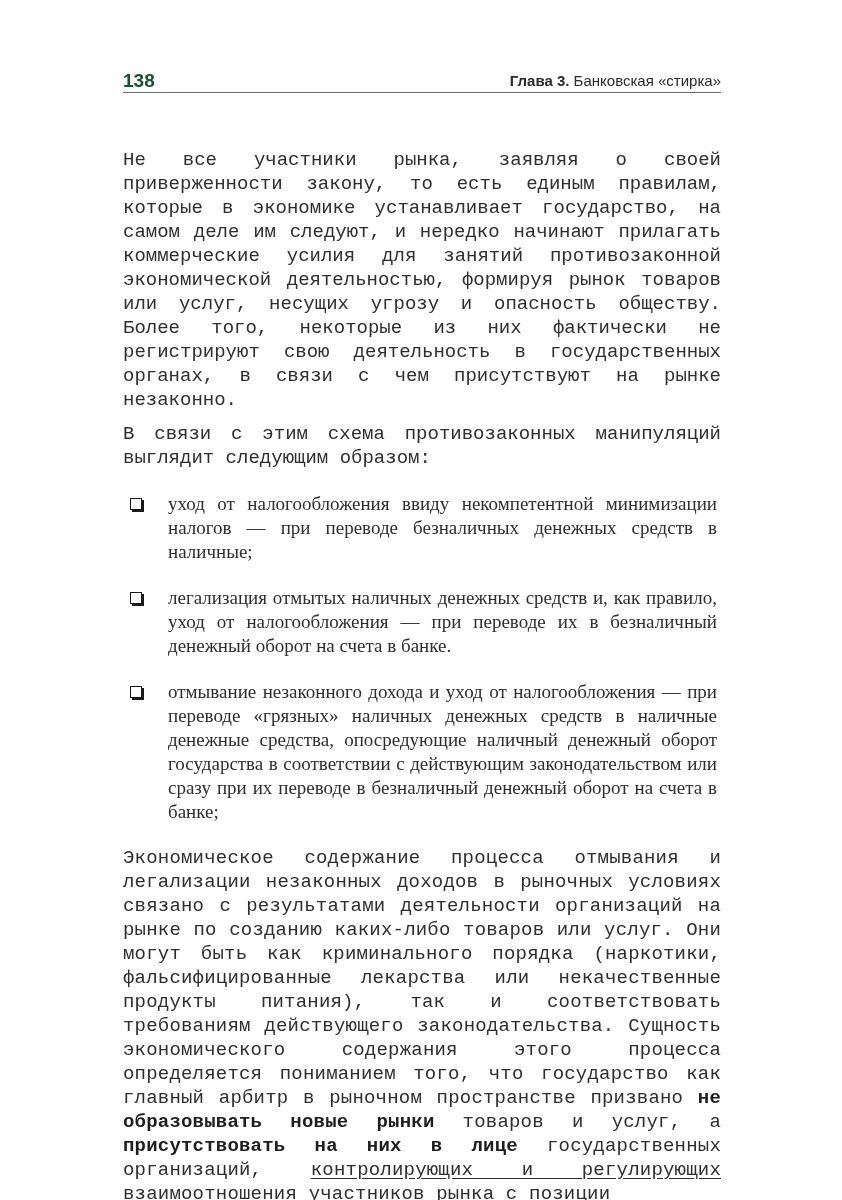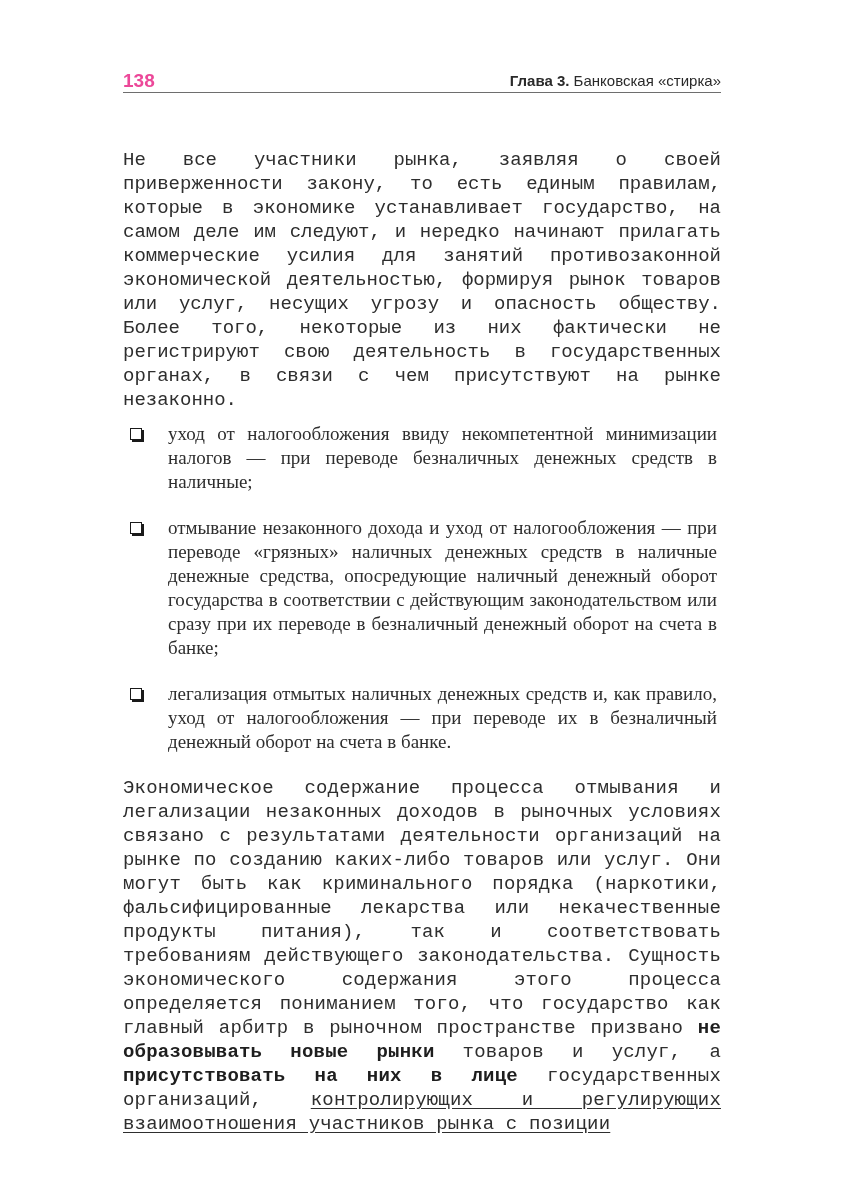--- a/index.html
+++ b/index.html
@@ -22,21 +22,21 @@
       height: 22px;
       border-bottom: 1.5px solid #6e6e6e;
       font-family: "Liberation Sans", sans-serif;
     }
     .page-number {
       position: absolute;
       left: 0;
       bottom: 1px;
       font-size: 19px;
       font-weight: bold;
-      color: #ec4899;
+      color: #14532d;
       line-height: 20px;
     }
     .running-head {
       position: absolute;
       right: 0;
       bottom: 2px;
       font-size: 15px;
       color: #2a2a2a;
       line-height: 18px;
     }
@@ -91,30 +91,31 @@
 </head>
 <body>
 
 <div class="page-header">
   <span class="page-number">138</span>
   <span class="running-head"><span class="chapter">Глава 3.</span> <span>Банковская «стирка»</span></span>
 </div>
 
 <div class="content">
   <p class="p1" lang="ru" style="hyphens:auto;">Не все участники рынка, заявляя о своей приверженности закону, то есть единым правилам, которые в экономике устанавливает государство, на самом деле им следуют, и нередко начинают прилагать коммерческие усилия для занятий противозаконной экономической деятельностью, формируя рынок товаров или услуг, несущих угрозу и опасность обществу. Более того, некоторые из них фактически не регистрируют свою деятельность в государственных органах, в связи с чем присутствуют на рынке незаконно.</p>
+  <p class="p2" lang="ru" style="hyphens:auto;">В связи с этим схема противозаконных манипуляций выглядит следующим образом:</p>
 
   <ul class="bullet-list">
     <li class="bullet-item" lang="ru" style="hyphens:auto;">
       <span class="checkbox-icon"></span>
       <span>уход от налогообложения ввиду некомпетентной минимизации налогов — при переводе безналичных денежных средств в наличные;</span>
     </li>
     <li class="bullet-item" lang="ru" style="hyphens:auto;">
       <span class="checkbox-icon"></span>
-      <span>отмывание незаконного дохода и уход от налогообложения — при переводе «грязных» наличных денежных средств в наличные денежные средства, опосредующие наличный денежный оборот государства в соответствии с действующим законодательством или сразу при их переводе в безналичный денежный оборот на счета в банке;</span>
+      <span>легализация отмытых наличных денежных средств и, как правило, уход от налогообложения — при переводе их в безналичный денежный оборот на счета в банке.</span>
     </li>
     <li class="bullet-item" lang="ru" style="hyphens:auto;">
       <span class="checkbox-icon"></span>
-      <span>легализация отмытых наличных денежных средств и, как правило, уход от налогообложения — при переводе их в безналичный денежный оборот на счета в банке.</span>
+      <span>отмывание незаконного дохода и уход от налогообложения — при переводе «грязных» наличных денежных средств в наличные денежные средства, опосредующие наличный денежный оборот государства в соответствии с действующим законодательством или сразу при их переводе в безналичный денежный оборот на счета в банке;</span>
     </li>
   </ul>
 
   <p class="p3" lang="ru" style="hyphens:auto;"><span>Экономическое содержание процесса отмывания и легализации незаконных доходов в рыночных условиях связано с результатами деятельности организаций на рынке по созданию каких-либо товаров или услуг. Они могут быть как криминального порядка (наркотики, фальсифицированные лекарства или некачественные продукты питания), так и соответствовать требованиям действующего законодательства. Сущность экономического содержания этого процесса определяется пониманием того, что государство как главный арбитр в рыночном пространстве призвано </span><span class="bold">не образовывать новые рынки</span><span> товаров и услуг, а </span><span class="bold">присутствовать на них в лице</span><span> государственных организаций, </span><span class="underline">контролирующих и регулирующих взаимоотношения участников рынка с позиции</span></p>
 </div>
 
 </body></html>

